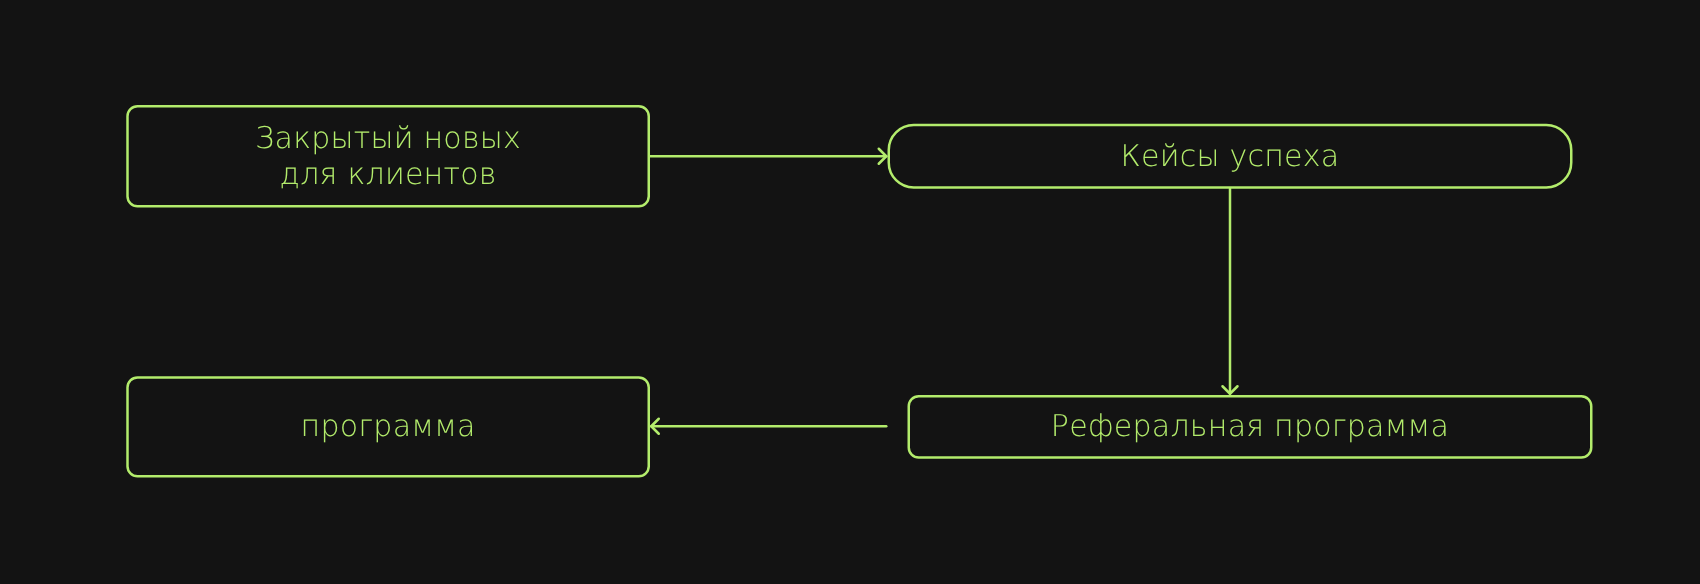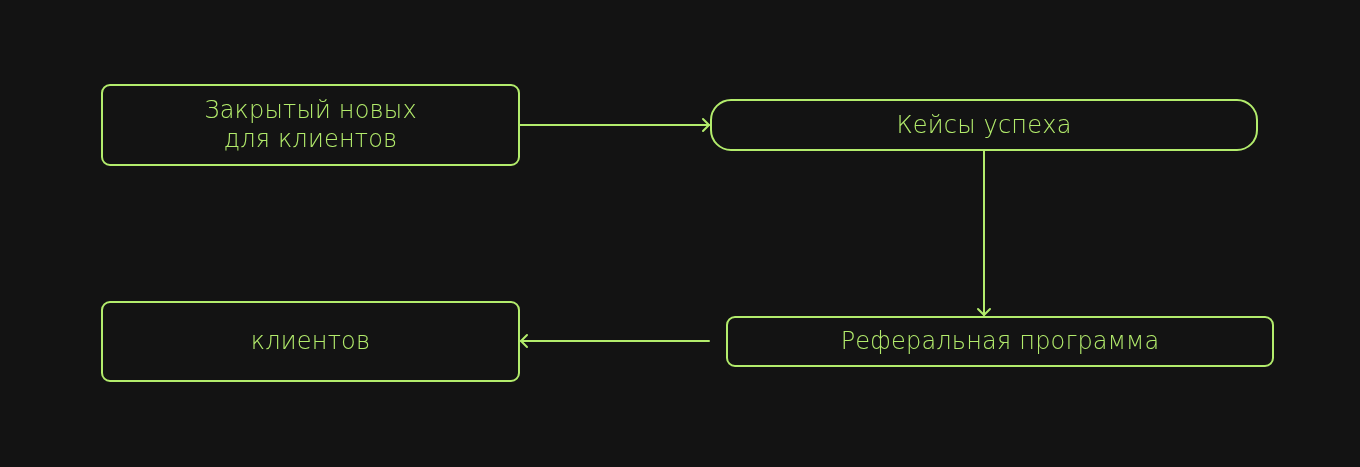--- a/index.html
+++ b/index.html
@@ -66,15 +66,15 @@
 <div class="node" id="n2">
   <span>Кейсы успеха</span>
 </div>
 
 <div class="node" id="n3">
   <span>Реферальная программа</span>
 </div>
 
 <div class="node" id="n4">
   <div>
-    <span>клиентов</span>
+    <span>программа</span>
   </div>
 </div>
 
 </body></html>

